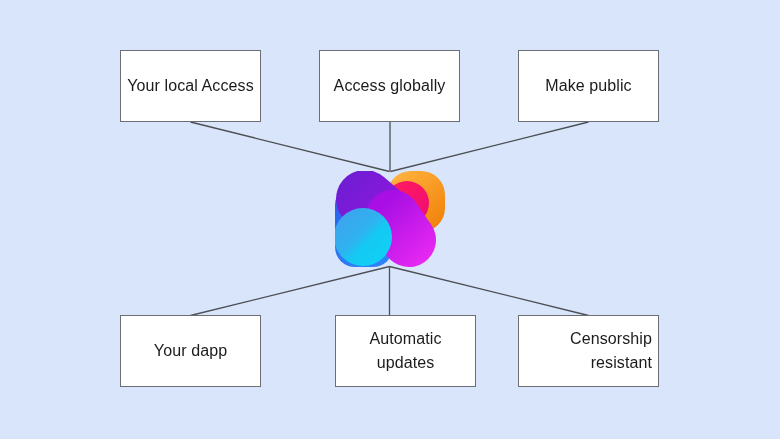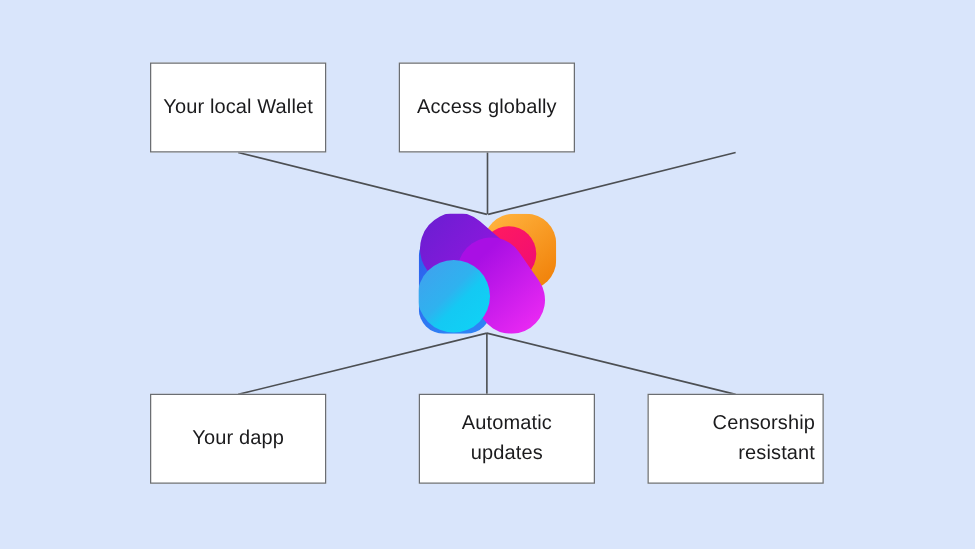--- a/index.html
+++ b/index.html
@@ -51,24 +51,27 @@
       <line x1="190.5" y1="122" x2="389.5" y2="171.5"></line>
       <line x1="390" y1="121.5" x2="390" y2="171.5"></line>
       <line x1="588.5" y1="122" x2="390.5" y2="171.5"></line>
       <line x1="389.5" y1="266.5" x2="190.5" y2="315.5"></line>
       <line x1="389.5" y1="266.5" x2="389.5" y2="315.5"></line>
       <line x1="389.5" y1="266.5" x2="588.5" y2="315.5"></line>
     </g>
   </svg>
 
   <div class="node pos-t1">
-    <span class="lbl">Your local Wallet</span>
+    <span class="lbl">Your local Access</span>
   </div>
   <div class="node pos-t2">
     <span class="lbl">Access globally</span>
+  </div>
+  <div class="node pos-t3">
+    <span class="lbl">Make public</span>
   </div>
 
   <div class="node pos-b1">
     <span class="lbl">Your dapp</span>
   </div>
   <div class="node pos-b2">
     <span class="lbl">Automatic updates</span>
   </div>
   <div class="node pos-b3">
     <span class="lbl">Censorship resistant</span>

